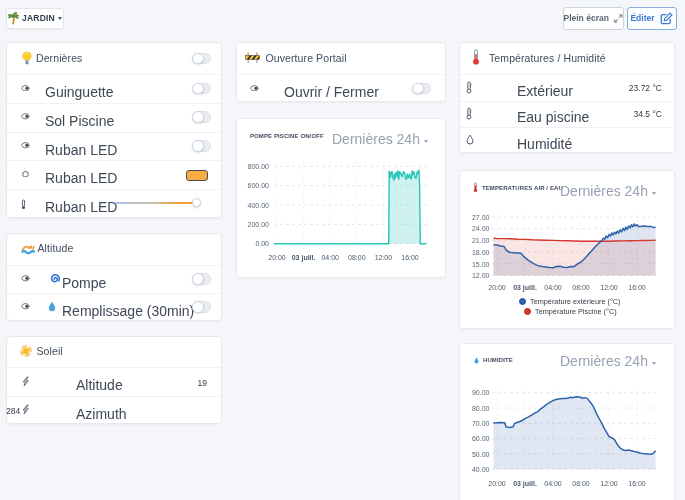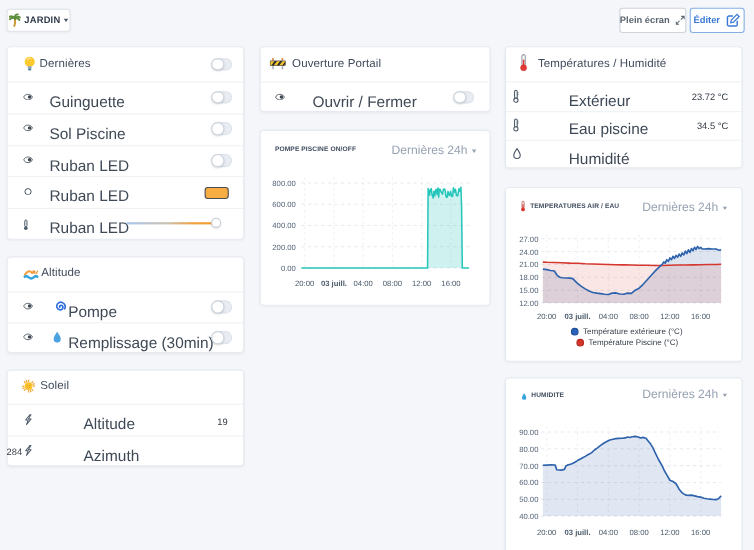--- a/index.html
+++ b/index.html
@@ -16,21 +16,21 @@
 .toggle{position:absolute;width:19px;height:11.5px;border-radius:6px;background:#e9edf3;
 border:1px solid #dde2ea}
 .knob{position:absolute;left:-1px;top:-1px;width:11.5px;height:11.5px;border-radius:50%;
 background:#fff;border:1px solid #ccd3dc;box-shadow:0 1px 2px rgba(0,0,0,.12)}
 .btn{position:absolute;background:#fff;border:1px solid #ccd3da;border-radius:3px;
 font-size:8.5px;font-weight:bold;color:#5c6670;display:flex;white-space:nowrap;align-items:center;
 justify-content:center;gap:6px}
 .caret{display:inline-block;width:0;height:0;border-left:2.8px solid transparent;
 border-right:2.8px solid transparent;border-top:3.2px solid #6b7686;margin-left:2px}
 .ctitle{position:absolute;font-size:6px;font-weight:bold;letter-spacing:.1px;color:#3f4c5d}
-.cdrop{position:absolute;font-size:11px;color:#97a2b2;text-align:right}
+.cdrop{position:absolute;font-size:14px;color:#97a2b2;text-align:left}
 .cdrop .caret{border-top-color:#97a2b2;margin-left:4px;margin-bottom:1px}
 svg{display:block}
 .chart{position:absolute;left:0;top:0}
 .legend{position:absolute;font-size:7.3px;color:#333a45;white-space:nowrap}
 .ldot{display:inline-block;width:7px;height:7px;border-radius:50%;margin-right:4px;
 vertical-align:-1px}
 </style></head><body>
 <div class="page">
 
 <div class="btn" style="left:6px;top:7.5px;width:58px;height:21px;gap:3px;color:#2f3a4a;border-color:#e2e6ec;box-shadow:0 1px 2px rgba(31,45,61,.05)">

